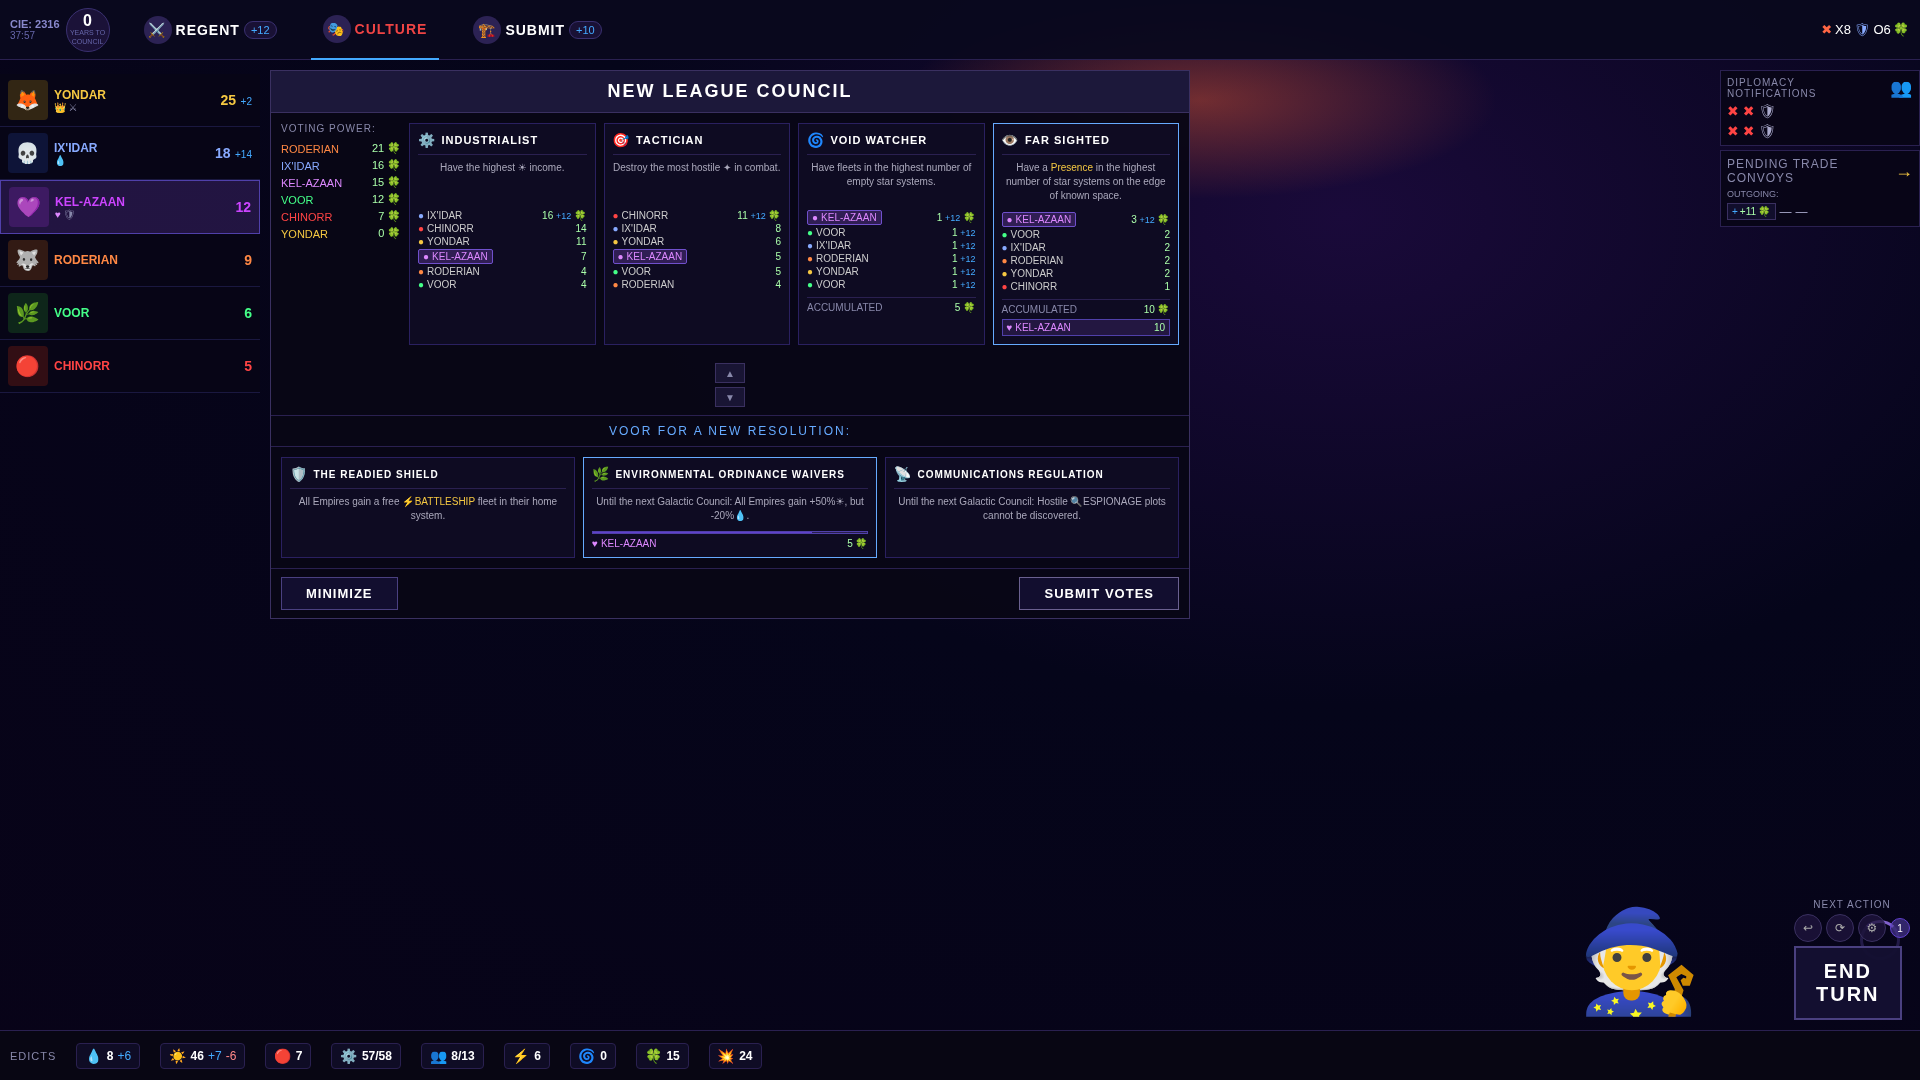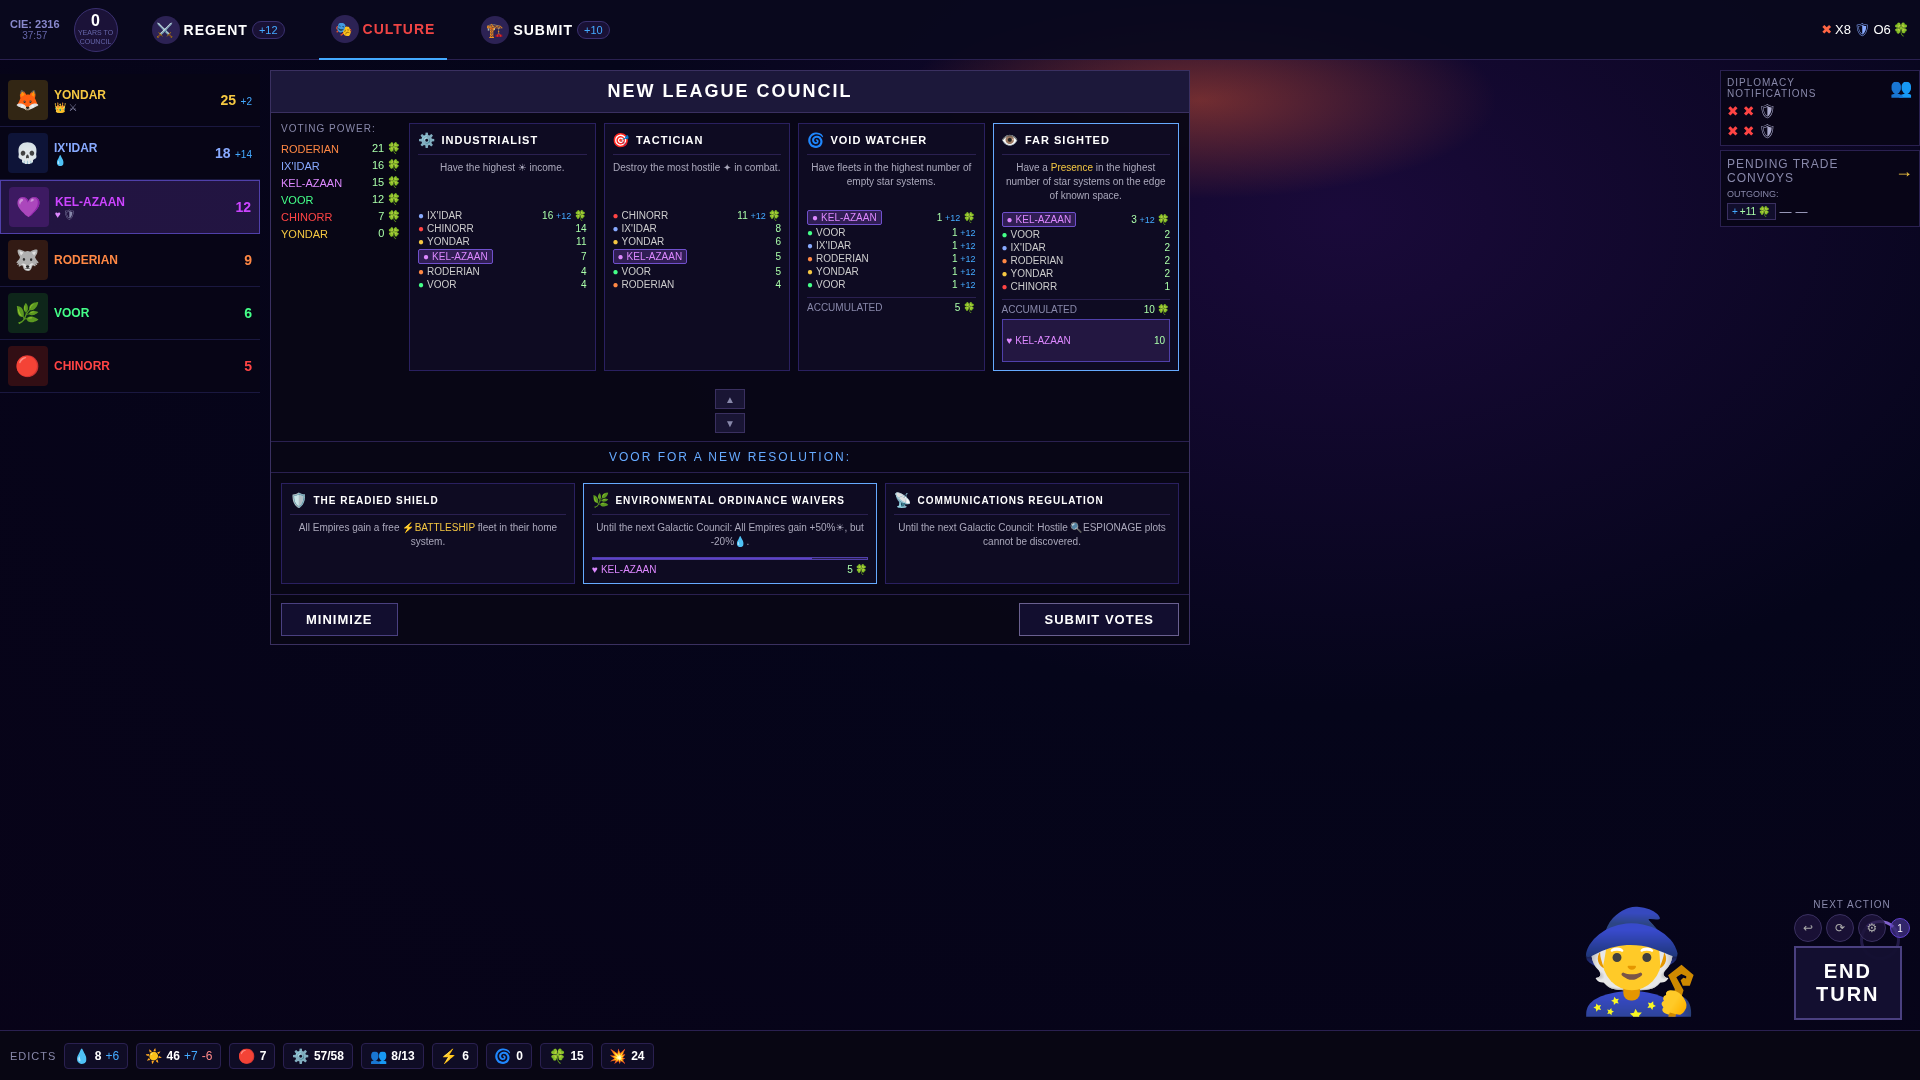--- a/index.html
+++ b/index.html
@@ -41,22 +41,20 @@
       padding: 0 10px;
     }
     .top-bar-left {
       display: flex;
       align-items: center;
       gap: 6px;
     }
     .cie-info {
       display: flex;
       flex-direction: column;
-      margin-right: 8px;
-      text-align: center;
     }
     .cie-label {
       color: #8888cc;
       font-size: 11px;
       font-weight: bold;
     }
     .cie-time {
       color: #6666aa;
       font-size: 10px;
     }
@@ -237,21 +235,21 @@
       background: rgba(100,60,160,0.4);
       border: 1px solid #7050cc;
       padding: 1px 4px;
       border-radius: 2px;
       color: #dd88ff;
     }
     .player-row {
       background: rgba(100,60,160,0.25);
       border: 1px solid #5040aa;
       margin-top: 4px;
-      padding: 15px 4px;
+      padding: 2px 4px;
       font-size: 10px;
       display: flex;
       align-items: center;
       justify-content: space-between;
       color: #dd88ff;
     }
 
     
     .nav-arrows {
       display: flex;
@@ -450,21 +448,21 @@
     .bottom-bar {
       position: absolute;
       bottom: 0; left: 0; right: 0;
       height: 50px;
       background: rgba(8,6,20,0.97);
       border-top: 1px solid #2a2050;
       display: flex;
       align-items: center;
       z-index: 10;
       padding: 0 10px;
-      gap: 8px;
+      gap: 20px;
     }
     .edicts-label {
       color: #8888aa;
       font-size: 11px;
       letter-spacing: 1px;
     }
     .resource-group {
       display: flex;
       align-items: center;
       gap: 4px;

